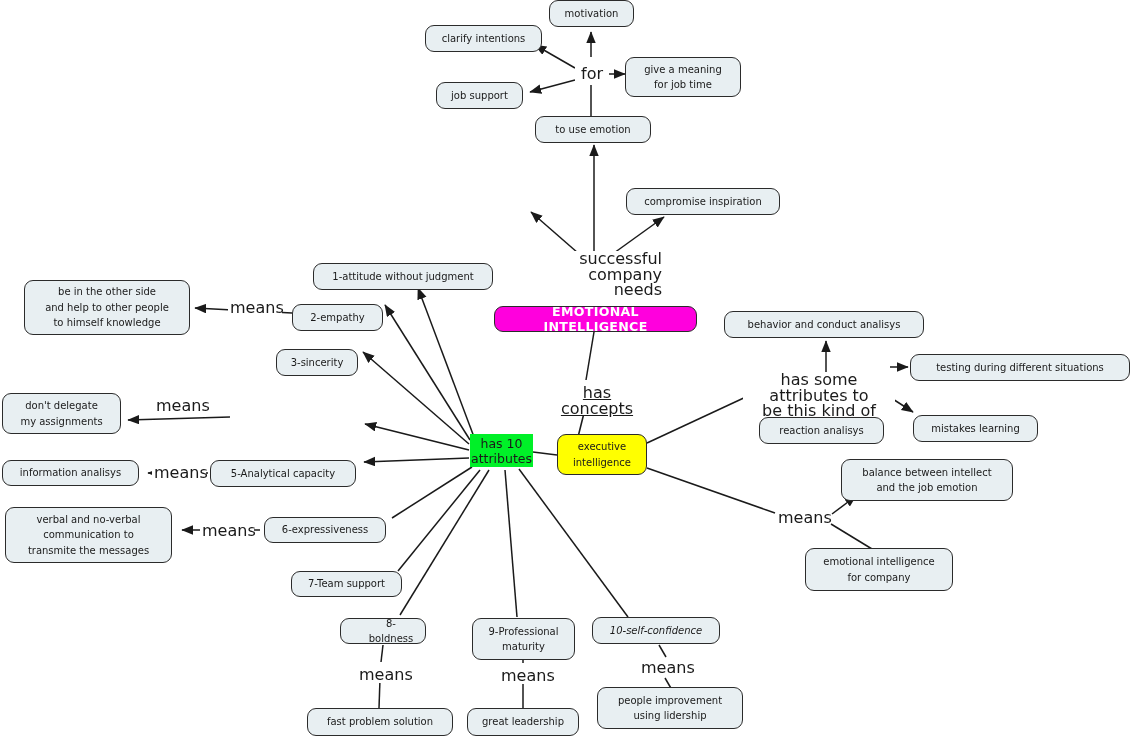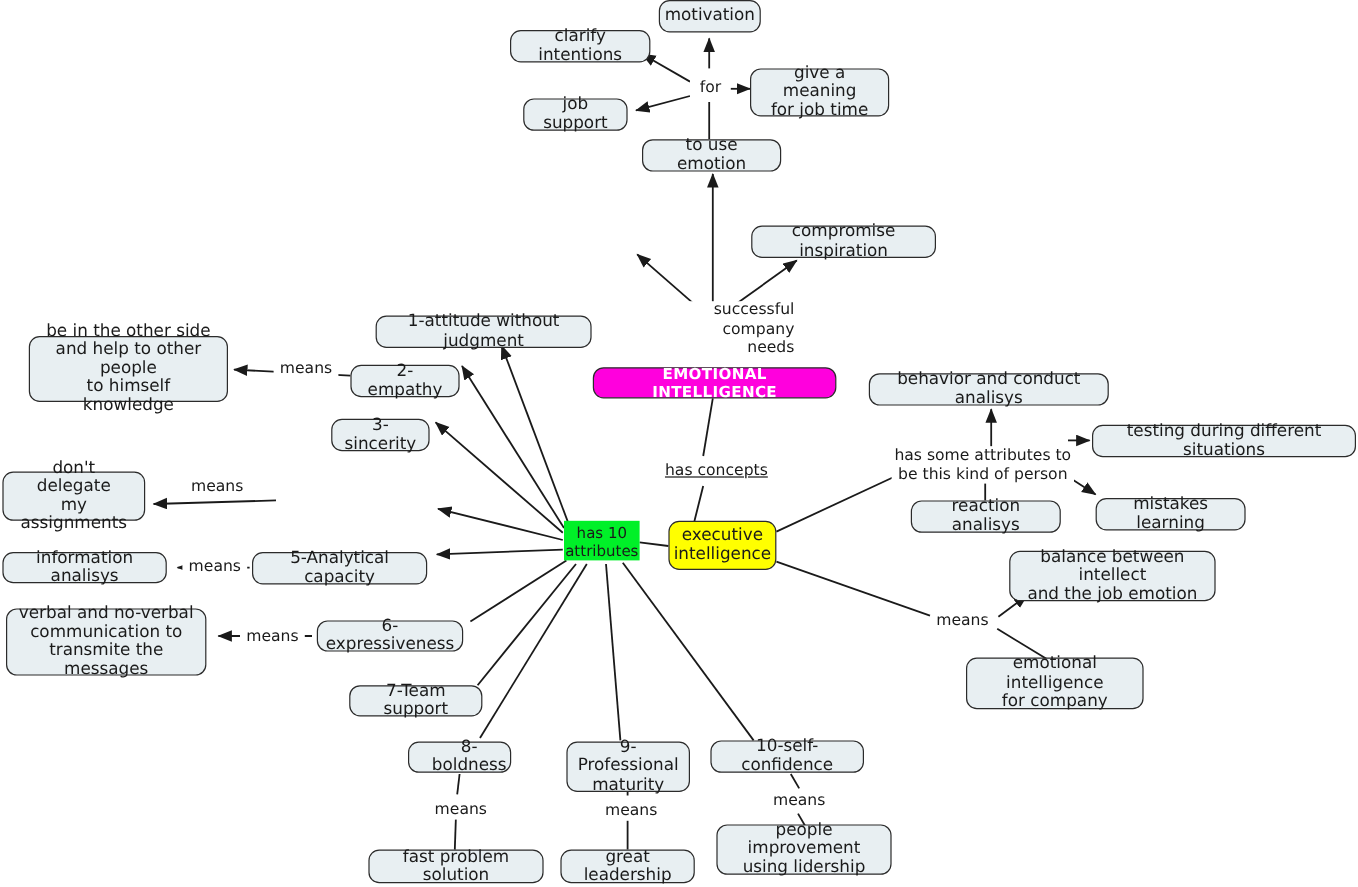--- a/index.html
+++ b/index.html
@@ -26,21 +26,21 @@
     height: 739px;
     pointer-events: none;
   }
   .node {
     position: absolute;
     box-sizing: border-box;
     background: #e8eff2;
     border: 1.4px solid #2b2b2b;
     border-radius: 9px;
     color: #1a1a1a;
-    font-size: 14px;
+    font-size: 10px;
     line-height: 15.5px;
     text-align: center;
     display: flex;
     align-items: center;
     justify-content: center;
     padding: 3px 8px;
     white-space: pre-line;
     z-index: 5;
   }
   .node.magenta {
@@ -56,21 +56,21 @@
     border-radius: 9px;
   }
   .node.green {
     background: #00f028;
     border: none;
     border-radius: 0;
   }
   .edge-label {
     position: absolute;
     color: #1a1a1a;
-    font-size: 13px;
+    font-size: 16px;
     line-height: 15.5px;
     text-align: center;
     white-space: pre-line;
     background: #ffffff;
     padding: 0 2px;
     z-index: 4;
   }
 </style>
 </head>
 <body>
@@ -205,21 +205,21 @@
 
   <div class="node" style="left:307px; top:708px; width:146px; height:28px;">fast problem solution</div>
 
   <div class="node" style="left:472px; top:618px; width:103px; height:42px;">9-Professional
 maturity</div>
 
   <div class="edge-label" style="left:499px; top:668px; width:50px;">means</div>
 
   <div class="node" style="left:467px; top:708px; width:112px; height:28px;">great leadership</div>
 
-  <div class="node" style="left:592px; top:617px; width:128px; height:27px;">10-self-confidence</div>
+  <div class="node" style="left:592px; top:617px; width:128px; height:27px;font-style:italic;">10-self-confidence</div>
 
   <div class="edge-label" style="left:639px; top:660px; width:50px;">means</div>
 
   <div class="node" style="left:597px; top:687px; width:146px; height:42px;">people improvement
 using lidership</div>
 
   <div class="edge-label" style="left:743px; top:372px; width:148px;">has some attributes to
 be this kind of person</div>
 
   <div class="node" style="left:724px; top:311px; width:200px; height:27px;">behavior and conduct analisys</div>

